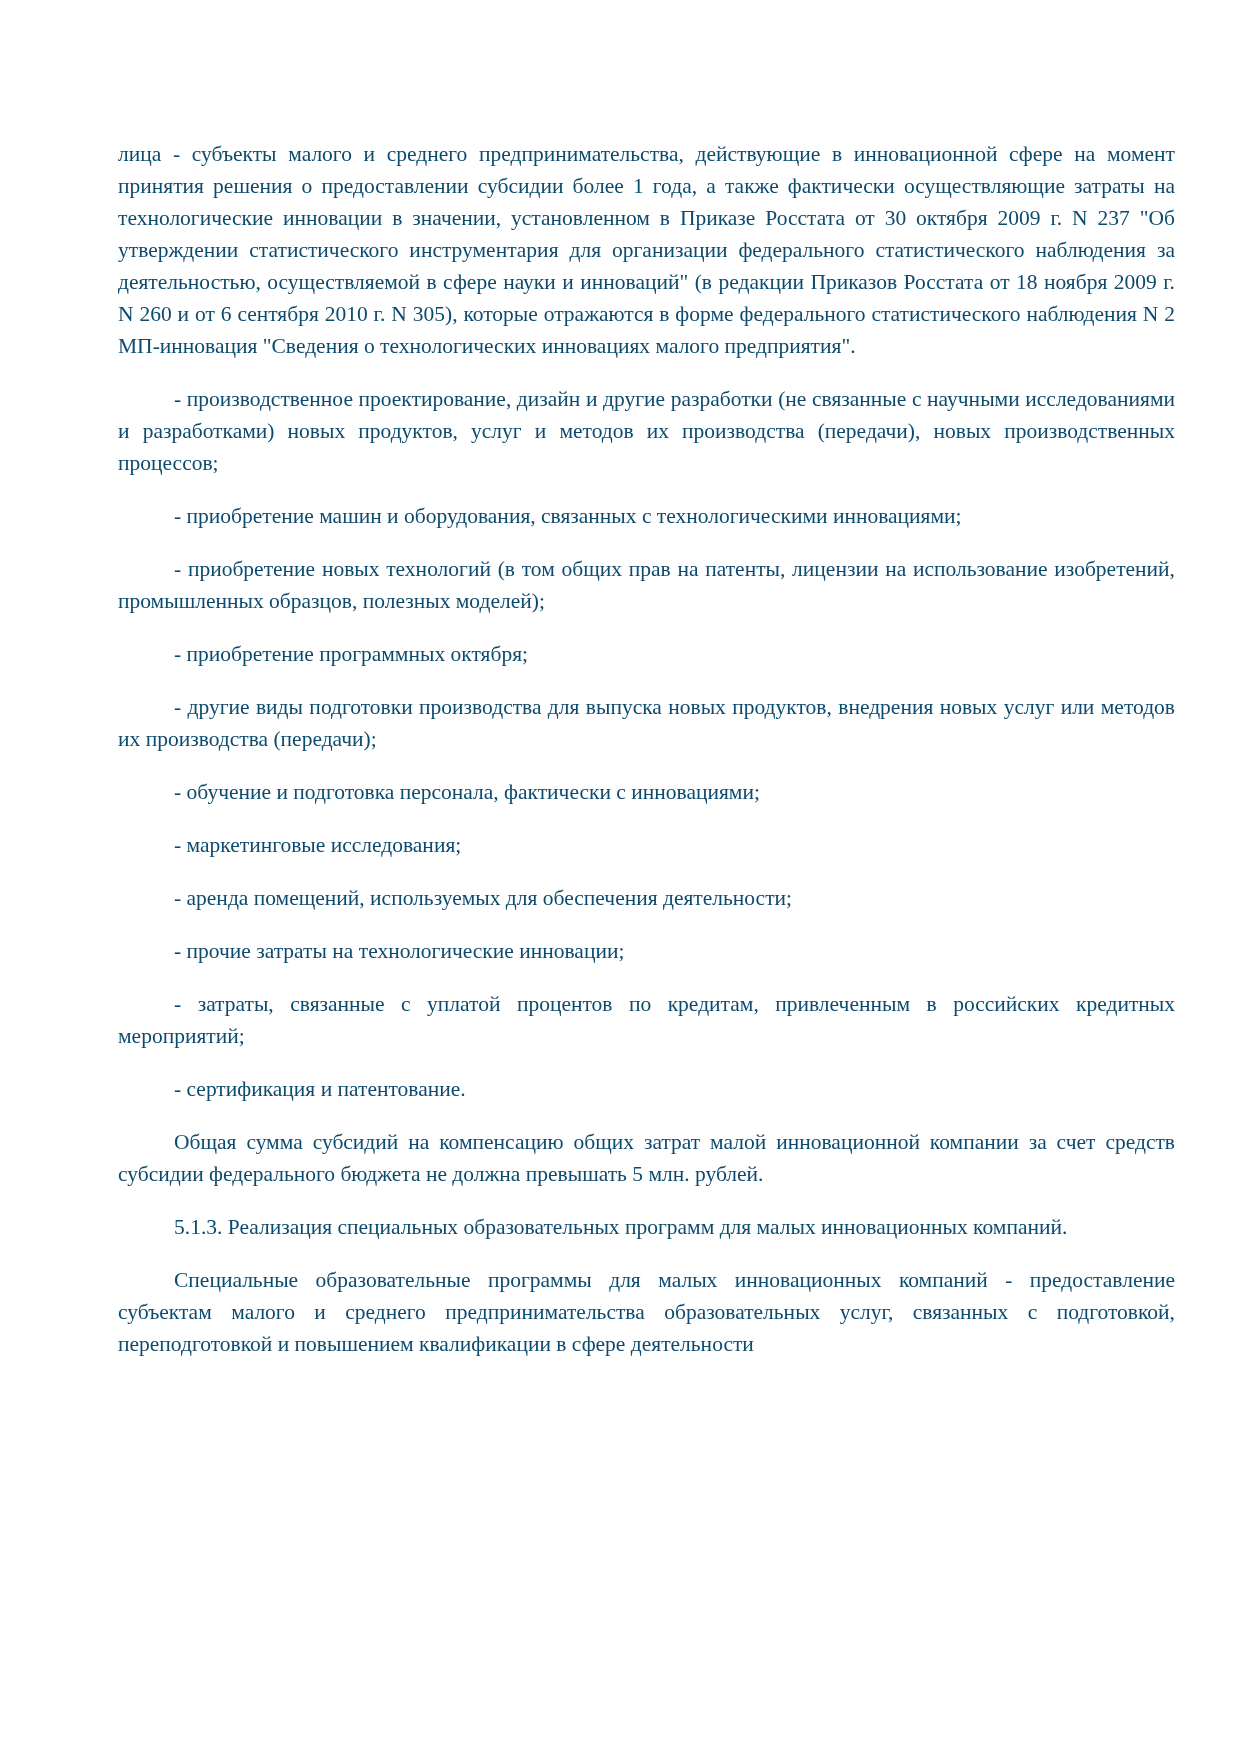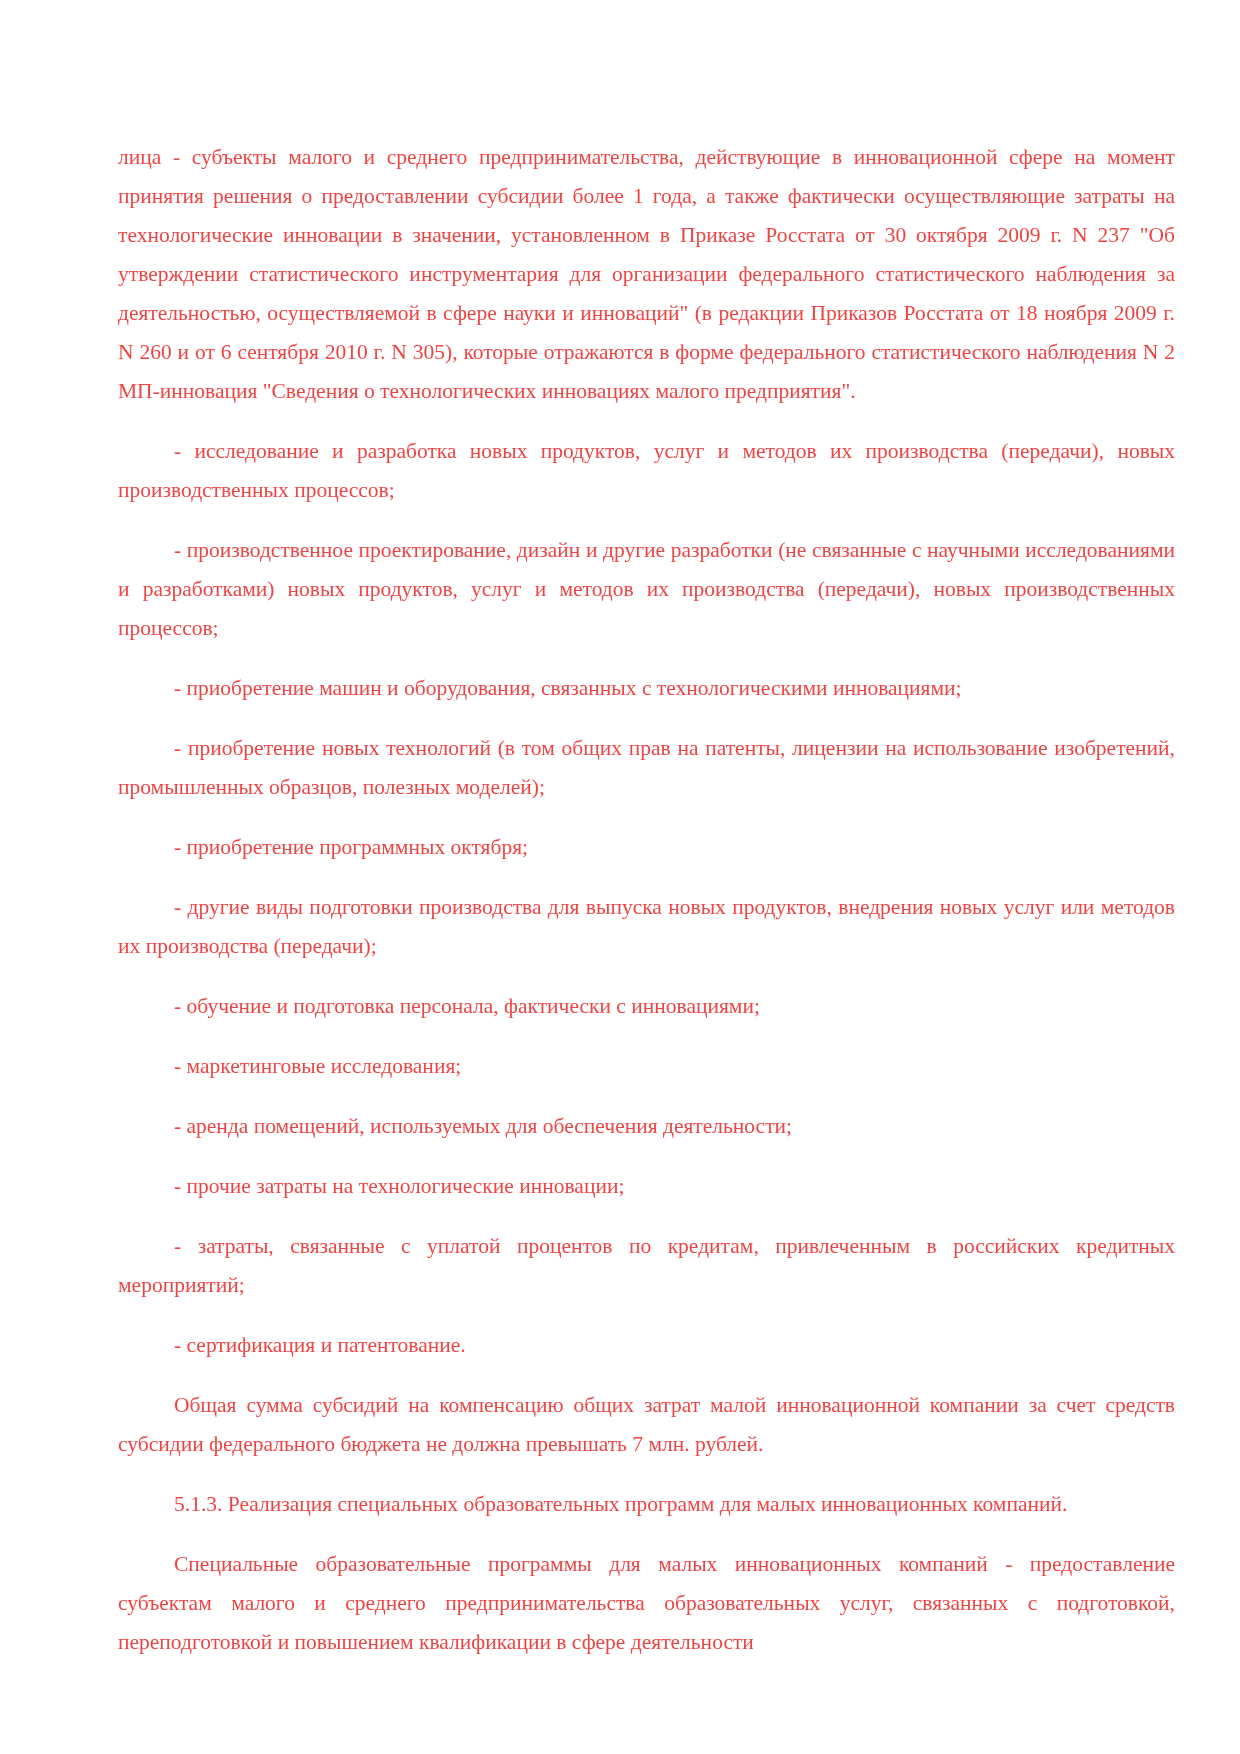--- a/index.html
+++ b/index.html
@@ -4,41 +4,40 @@
   <style>
     html, body { margin: 0; padding: 0; background: #ffffff; }
     body { width: 1240px; height: 1754px; position: relative; overflow: hidden; }
     .page {
       position: absolute;
       left: 118px;
       top: 138px;
       width: 1057px;
       font-family: "Liberation Serif", "DejaVu Serif", serif;
       font-size: 21.5px;
-      line-height: 39px;
-      color: #ef4444;
+      line-height: 32px;
+      color: #0c4a6e;
       text-align: justify;
     }
     .para { margin: 0 0 21px 0; text-indent: 0; }
     .para.indent { text-indent: 56px; }
     .para.item { text-indent: 56px; }
   </style>
 </head>
 <body>
 
 <div class="page">
   <p class="para">лица - субъекты малого и среднего предпринимательства, действующие в инновационной сфере на момент принятия решения о предоставлении субсидии более 1 года, а также фактически осуществляющие затраты на технологические инновации в значении, установленном в Приказе Росстата от 30 октября 2009 г. N 237 "Об утверждении статистического инструментария для организации федерального статистического наблюдения за деятельностью, осуществляемой в сфере науки и инноваций" (в редакции Приказов Росстата от 18 ноября 2009 г. N 260 и от 6 сентября 2010 г. N 305), которые отражаются в форме федерального статистического наблюдения N 2 МП-инновация "Сведения о технологических инновациях малого предприятия".</p>
-  <p class="para item">- исследование и разработка новых продуктов, услуг и методов их производства (передачи), новых производственных процессов;</p>
   <p class="para item">- производственное проектирование, дизайн и другие разработки (не связанные с научными исследованиями и разработками) новых продуктов, услуг и методов их производства (передачи), новых производственных процессов;</p>
   <p class="para item">- приобретение машин и оборудования, связанных с технологическими инновациями;</p>
   <p class="para item">- приобретение новых технологий (в том общих прав на патенты, лицензии на использование изобретений, промышленных образцов, полезных моделей);</p>
   <p class="para item">- приобретение программных октября;</p>
   <p class="para item">- другие виды подготовки производства для выпуска новых продуктов, внедрения новых услуг или методов их производства (передачи);</p>
   <p class="para item">- обучение и подготовка персонала, фактически с инновациями;</p>
   <p class="para item">- маркетинговые исследования;</p>
   <p class="para item">- аренда помещений, используемых для обеспечения деятельности;</p>
   <p class="para item">- прочие затраты на технологические инновации;</p>
   <p class="para item">- затраты, связанные с уплатой процентов по кредитам, привлеченным в российских кредитных мероприятий;</p>
   <p class="para item">- сертификация и патентование.</p>
-  <p class="para indent">Общая сумма субсидий на компенсацию общих затрат малой инновационной компании за счет средств субсидии федерального бюджета не должна превышать 7 млн. рублей.</p>
+  <p class="para indent">Общая сумма субсидий на компенсацию общих затрат малой инновационной компании за счет средств субсидии федерального бюджета не должна превышать 5 млн. рублей.</p>
   <p class="para indent">5.1.3. Реализация специальных образовательных программ для малых инновационных компаний.</p>
   <p class="para indent">Специальные образовательные программы для малых инновационных компаний - предоставление субъектам малого и среднего предпринимательства образовательных услуг, связанных с подготовкой, переподготовкой и повышением квалификации в сфере деятельности</p>
 </div>
 
 </body></html>

